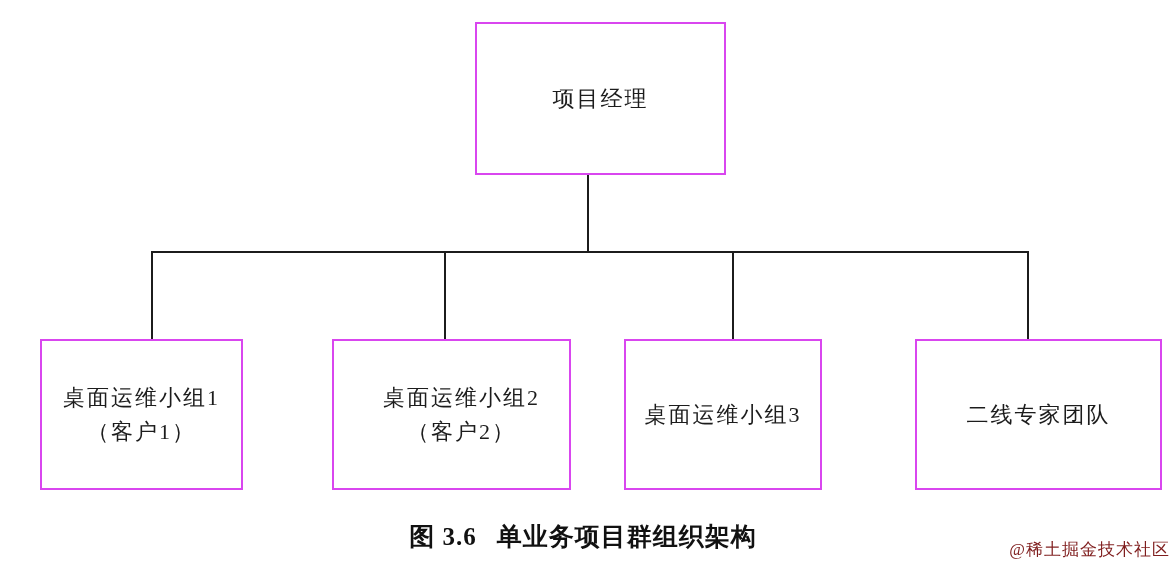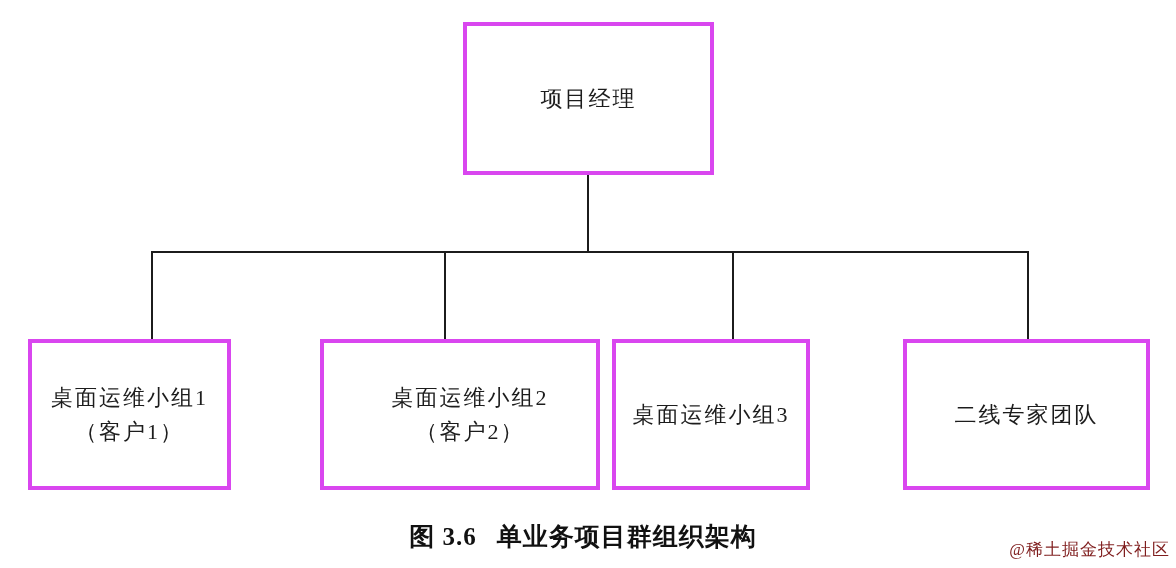--- a/index.html
+++ b/index.html
@@ -13,40 +13,41 @@
     height: 568px;
     background: #ffffff;
     font-family: "Liberation Serif", "DejaVu Serif", serif;
     color: #1c1c1c;
     overflow: hidden;
   }
 
   
   .box {
     position: absolute;
-    border: 4px solid #d946ef;
+    border: 2px solid #d946ef;
     background: #ffffff;
     display: flex;
     flex-direction: column;
     align-items: center;
     justify-content: center;
     text-align: center;
     box-sizing: border-box;
+    margin-left: 12px;
   }
   .box-label {
     font-size: 22px;
     line-height: 34px;
     letter-spacing: 2px;
     white-space: nowrap;
   }
 
   .root-box { left: 463px; top: 22px;  width: 251px; height: 153px; }
   .child-box { top: 339px; height: 151px; }
   .box-1 { left: 28px;  width: 203px; }
-  .box-2 { left: 320px; width: 280px; padding-left: 20px; }
+  .box-2 { left: 320px; width: 239px; padding-left: 20px; }
   .box-3 { left: 612px; width: 198px; gap: 20px; }
   .box-4 { left: 903px; width: 247px; }
 
   
   .line {
     position: absolute;
     background: #1c1c1c;
   }
   .stem  { left: 587px; top: 175px; width: 2px;   height: 77px; }
   .hbar  { left: 151px; top: 251px; width: 878px; height: 2px;  }

